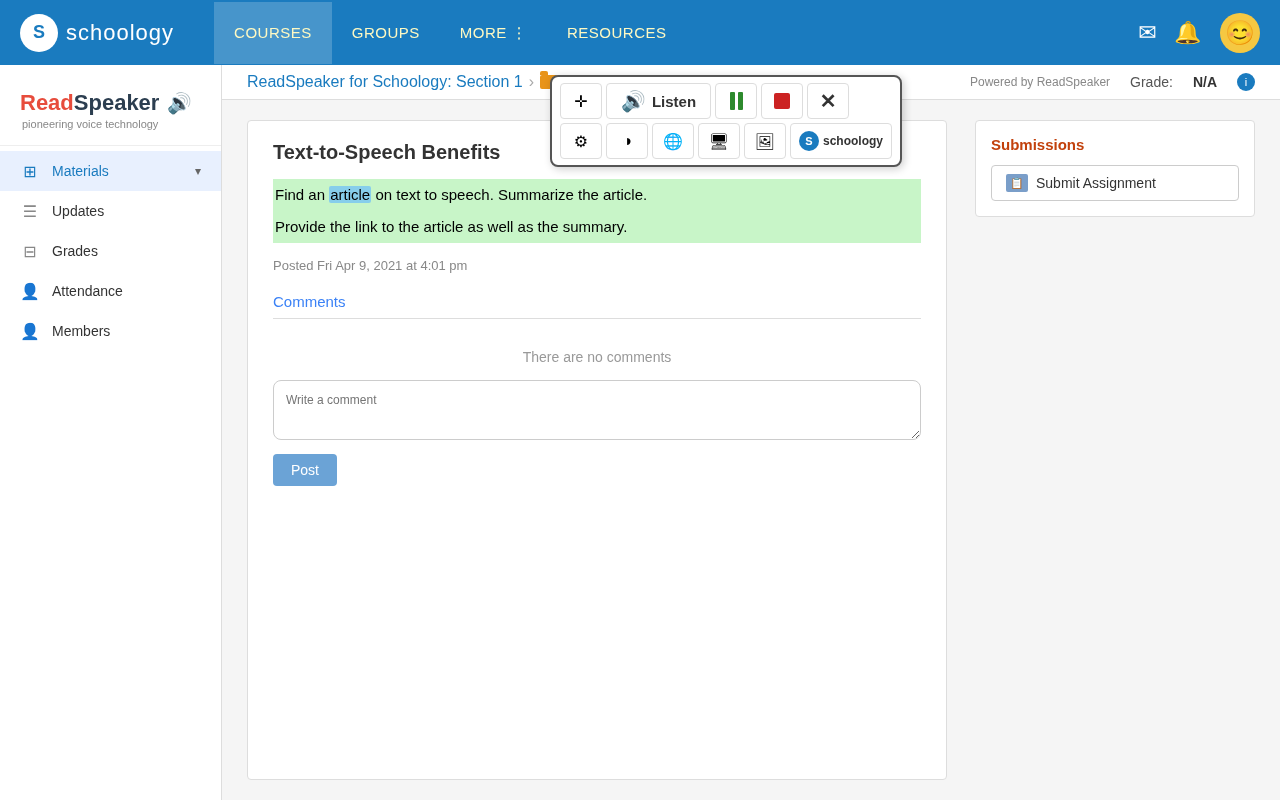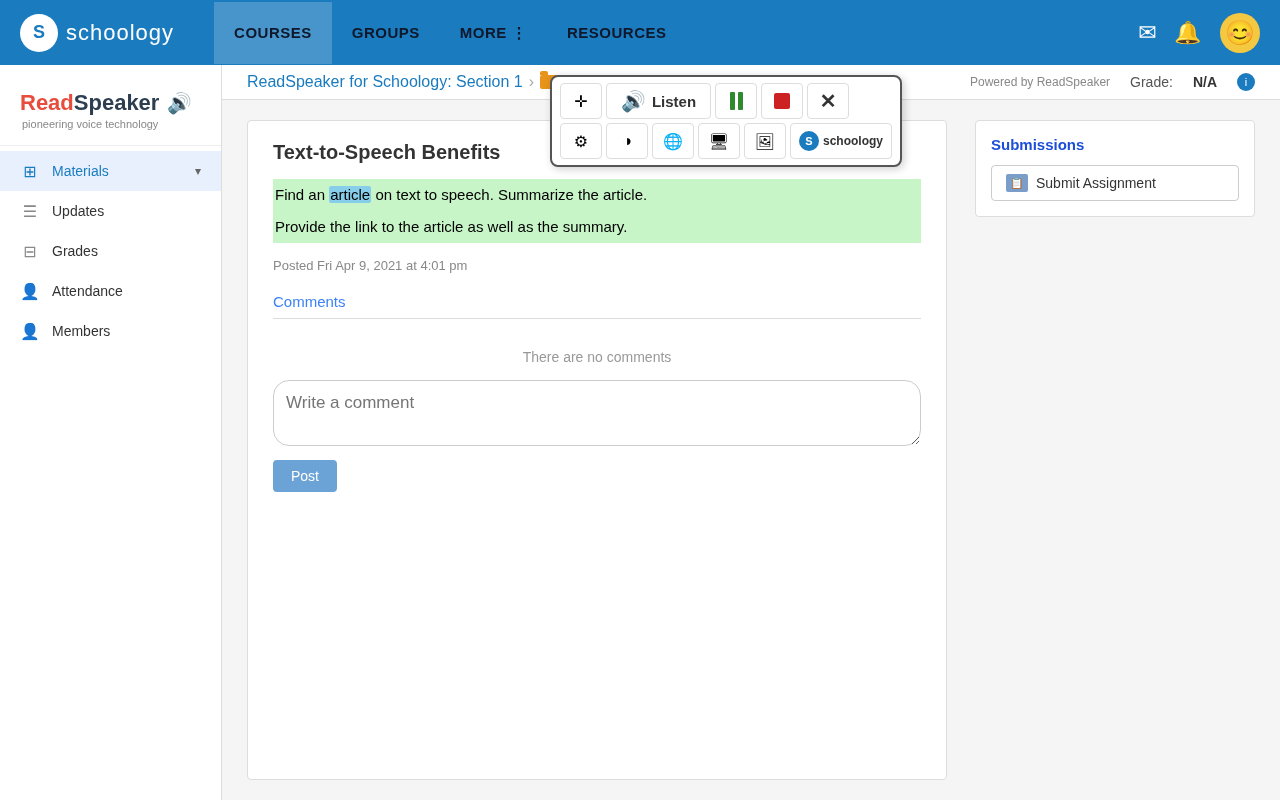--- a/index.html
+++ b/index.html
@@ -33,23 +33,23 @@
       font-weight: 300;
       letter-spacing: 1px;
     }
     .nav-links {
       display: flex;
       align-items: center;
       gap: 0;
       flex: 1;
     }
     .nav-item {
-      color: #0f172a;
+      color: #fef9c3;
       font-size: 15px;
-      font-weight: bold;
+      font-weight: normal;
       padding: 0 20px;
       height: 62px;
       display: flex;
       align-items: center;
       cursor: pointer;
       letter-spacing: 0.5px;
     }
     .nav-item.active { background: rgba(255,255,255,0.2); }
     .nav-icons {
       display: flex;
@@ -216,23 +216,23 @@
     .no-comments {
       text-align: center;
       color: #999;
       font-size: 14px;
       padding: 15px 0;
     }
 
     .comment-input {
       width: 100%;
       border: 1px solid #ccc;
-      border-radius: 16px;
+      border-radius: 8px;
       padding: 12px;
-      font-size: 17px;
+      font-size: 12px;
       color: #999;
       resize: vertical;
       min-height: 60px;
       margin-bottom: 10px;
       font-family: Arial, sans-serif;
     }
 
     .post-button {
       background: #6ba3d6;
       color: white;
@@ -251,21 +251,21 @@
     .submissions-panel {
       background: white;
       border: 1px solid #ddd;
       border-radius: 4px;
       padding: 15px;
     }
 
     .submissions-title {
       font-size: 15px;
       font-weight: bold;
-      color: #1d4ed8;
+      color: #c2410c;
       margin-bottom: 12px;
     }
 
     .submit-btn {
       display: flex;
       align-items: center;
       gap: 8px;
       background: white;
       border: 1px solid #ccc;
       border-radius: 4px;

